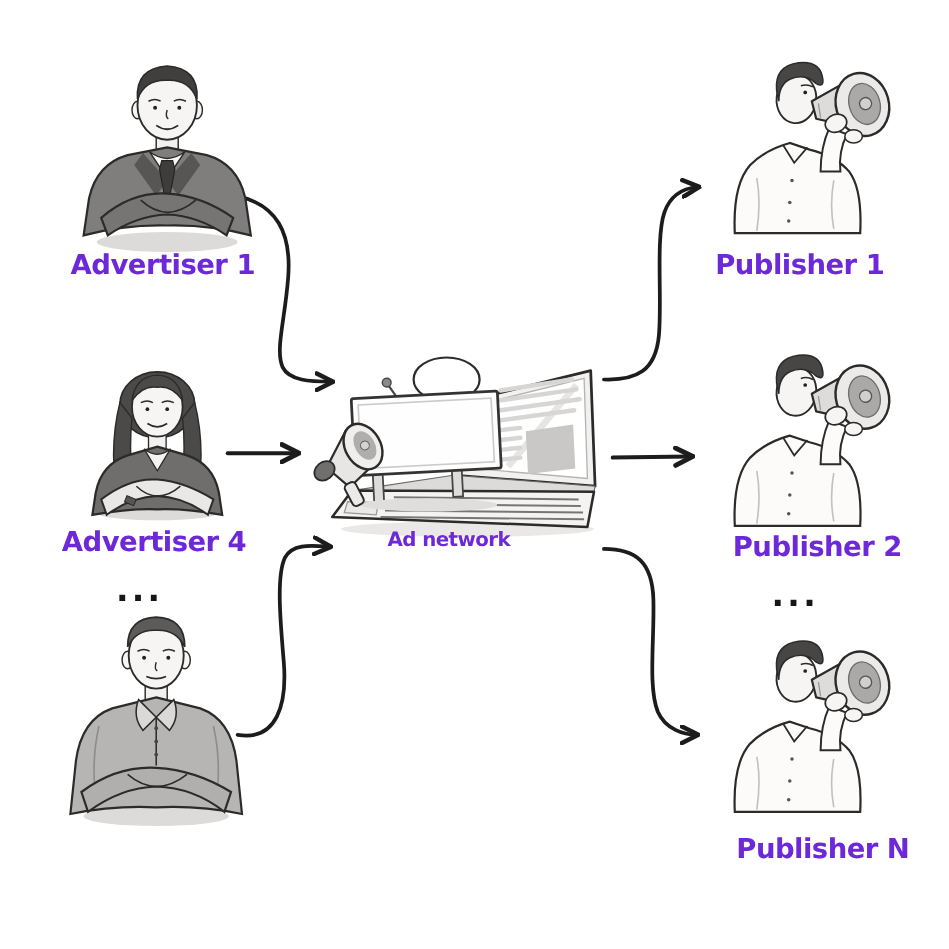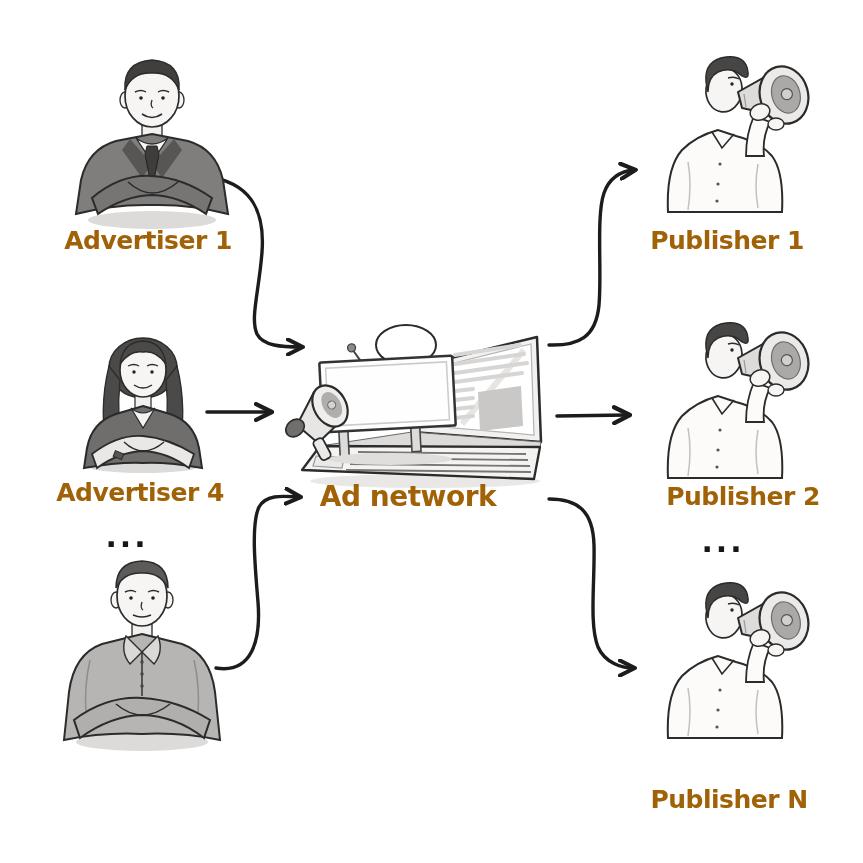--- a/index.html
+++ b/index.html
@@ -11,24 +11,24 @@
     overflow: hidden;
     font-family: "DejaVu Sans", "Liberation Sans", sans-serif;
   }
   .artwork { position: absolute; left: 0; top: 0; }
   .node-label {
     position: absolute;
     transform: translateX(-50%);
     font-weight: bold;
     font-size: 25px;
     letter-spacing: -0.5px;
-    color: #a16207;
+    color: #6d28d9;
     white-space: nowrap;
   }
-  .center-label { font-size: 28px; }
+  .center-label { font-size: 18px; }
   .dots {
     position: absolute;
     transform: translateX(-50%);
     font-weight: bold;
     font-size: 30px;
     letter-spacing: 3px;
     color: #161616;
     line-height: 1;
   }
 </style>
@@ -222,15 +222,15 @@
 
   <div class="node-label" style="left:148px; top:226px;">Advertiser 1</div>
   <div class="node-label" style="left:140px; top:478px;">Advertiser 4</div>
   <div class="dots" style="left:127px; top:522px;">...</div>
 
   <div class="node-label center-label" style="left:408px; top:480px;">Ad network</div>
 
   <div class="node-label" style="left:727px; top:226px;">Publisher 1</div>
   <div class="node-label" style="left:727px; top:482px;margin-left:16px;">Publisher 2</div>
   <div class="dots" style="left:723px; top:527px;">...</div>
-  <div class="node-label" style="left:729px; top:757px;margin-top:28px;">Publisher N</div>
+  <div class="node-label" style="left:748px; top:757px;">Publisher N</div>
 
 </div>
 
 </body></html>

